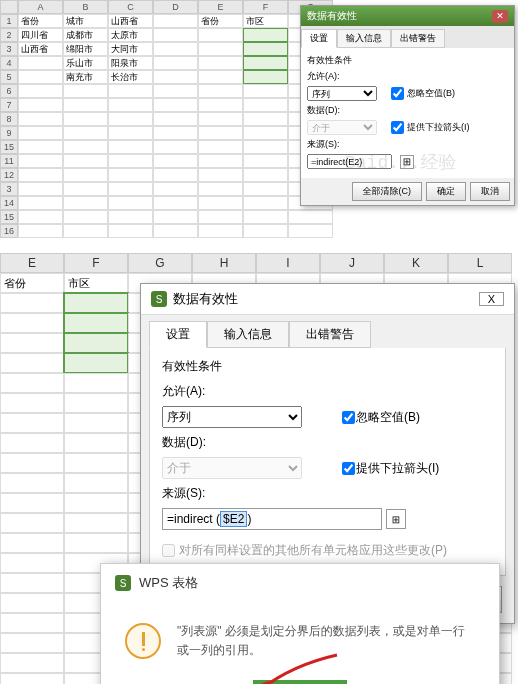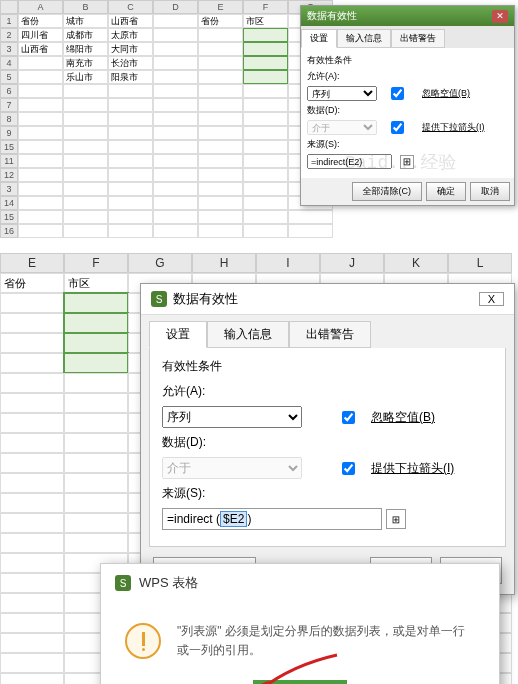--- a/index.html
+++ b/index.html
@@ -48,21 +48,21 @@
     .lg-icon { width: 16px; height: 16px; background: #4a8030; border-radius: 3px; display: inline-flex; align-items: center; justify-content: center; color: #fff; font-size: 10px; }
     .lg-close { border: 1px solid #999; padding: 0 8px; font-size: 11px; cursor: pointer; background: #fff; }
     .lg-tabs { display: flex; padding: 6px 8px 0; font-size: 12px; }
     .lg-tab { padding: 4px 16px; border: 1px solid #ccc; background: #f5f5f5; cursor: pointer; }
     .lg-tab.active { background: #fff; border-bottom: 1px solid #fff; }
     .lg-body { background: #fff; margin: 0 8px; padding: 10px 12px; font-size: 12px; border: 1px solid #ccc; border-top: none; }
     .lg-row { display: flex; align-items: center; margin: 6px 0; }
     .lg-lbl { width: 60px; }
     .lg-sel { width: 140px; height: 22px; font-size: 12px; }
     .lg-inp { width: 220px; height: 22px; font-size: 12px; padding-left: 4px; }
-    .lg-chk-wrap { margin-left: 40px; display: flex; align-items: center; gap: 16px; text-decoration: underline; }
+    .lg-chk-wrap { margin-left: 40px; display: flex; align-items: center; gap: 1px; }
     .lg-ref { border: 1px solid #999; width: 20px; height: 20px; display: inline-flex; align-items: center; justify-content: center; cursor: pointer; background: #fff; margin-left: 4px; font-size: 10px; }
     .lg-btns { display: flex; justify-content: space-between; padding: 10px 12px; }
     .lg-btn { padding: 4px 18px; font-size: 12px; border: 1px solid #999; background: linear-gradient(#fff,#e0e0e0); cursor: pointer; }
     .lg-btn-grp { display: flex; gap: 8px; }
     
     
     .alert { position: absolute; left: 100px; top: 310px; width: 400px; background: #fff; border: 1px solid #ccc; box-shadow: 3px 3px 12px rgba(0,0,0,.35); z-index: 20; }
     .alert-title { padding: 10px 14px; font-size: 13px; color: #333; display: flex; align-items: center; gap: 8px; }
     .alert-body { padding: 20px 24px; display: flex; align-items: center; gap: 16px; }
     .alert-icon { width: 36px; height: 36px; border: 2px solid #e5a030; border-radius: 50%; display: flex; flex-direction: column; align-items: center; justify-content: center; background: #fff8e8; flex-shrink: 0; }
@@ -133,31 +133,31 @@
           <div class="cell">山西省</div>
           <div class="cell">绵阳市</div>
           <div class="cell">大同市</div>
           <div class="cell"></div>
           <div class="cell"></div>
           <div class="cell sel-range"></div>
           <div class="cell"></div>
         </div>
         <div class="srow">
           <div class="cell"></div>
+          <div class="cell">乐山市</div>
+          <div class="cell">阳泉市</div>
+          <div class="cell"></div>
+          <div class="cell"></div>
+          <div class="cell sel-range"></div>
+          <div class="cell"></div>
+        </div>
+        <div class="srow">
+          <div class="cell"></div>
           <div class="cell">南充市</div>
           <div class="cell">长治市</div>
-          <div class="cell"></div>
-          <div class="cell"></div>
-          <div class="cell sel-range"></div>
-          <div class="cell"></div>
-        </div>
-        <div class="srow">
-          <div class="cell"></div>
-          <div class="cell">乐山市</div>
-          <div class="cell">阳泉市</div>
           <div class="cell"></div>
           <div class="cell"></div>
           <div class="cell sel-range"></div>
           <div class="cell"></div>
         </div>
         <div class="srow">
           <div class="cell"></div>
           <div class="cell"></div>
           <div class="cell"></div>
           <div class="cell"></div>
@@ -571,20 +571,24 @@
           <span>来源(S):</span>
         </div>
       <div class="lg-row">
         <div class="lg-inp" style="display:flex;align-items:center;border:1px solid #999;background:#fff">
           <span>=indirect (</span>
             <span class="hl">$E2</span>
             <span>)</span>
         </div>
         <span class="lg-ref">⊞</span>
       </div>
+      <div class="lg-row" style="margin-top:12px">
+          <input type="checkbox" disabled="" style="">
+          <span style="color:#999;margin-left:4px">对所有同样设置的其他所有单元格应用这些更改(P)</span>
+        </div>
     </div>
     <div class="lg-btns">
       <button class="lg-btn">全部清除(C)</button>
       <div class="lg-btn-grp">
         <button class="lg-btn">确定</button>
         <button class="lg-btn">取消</button>
       </div>
     </div>
   </div>
 

